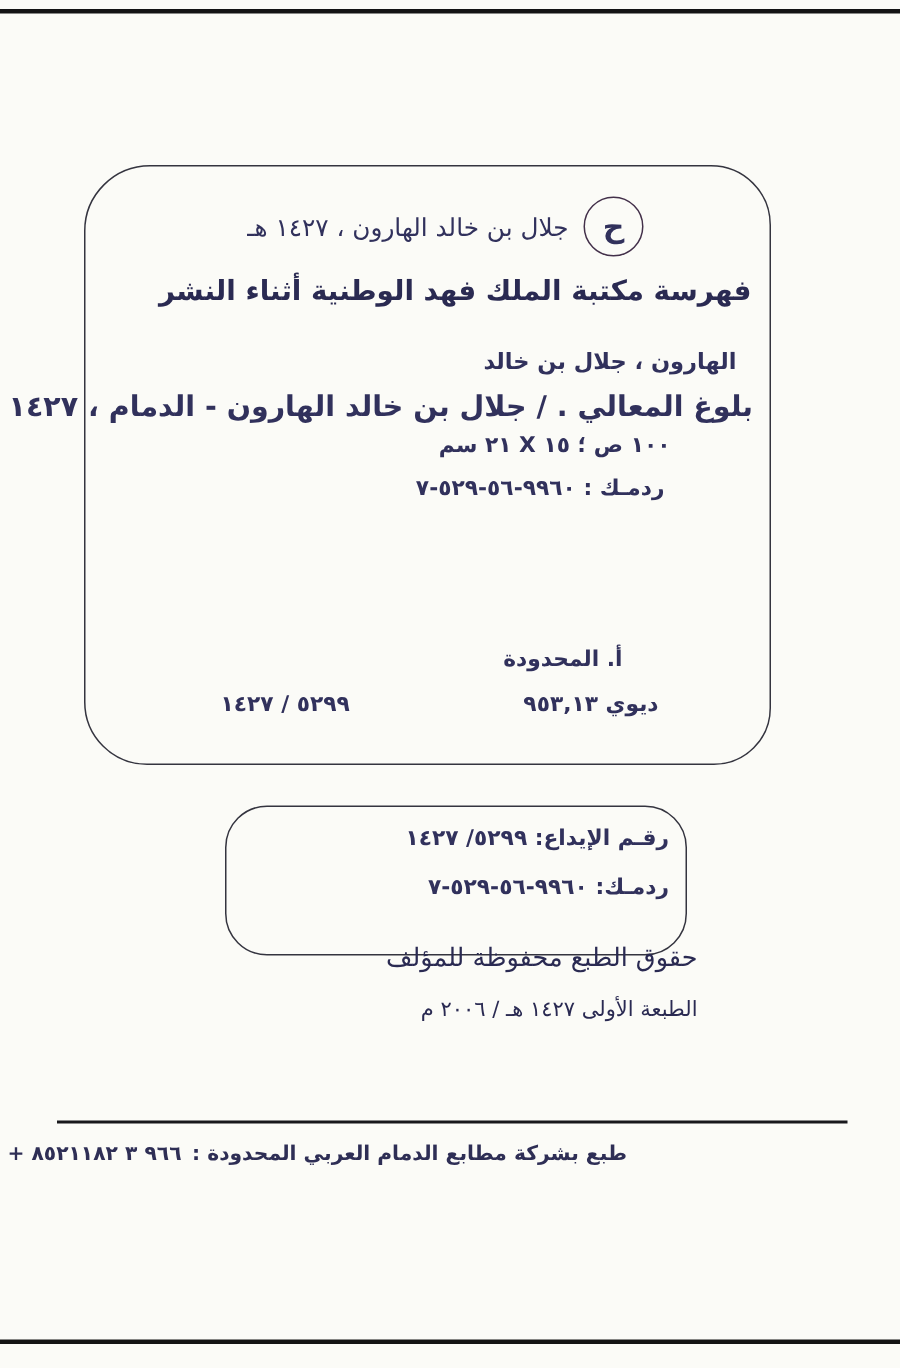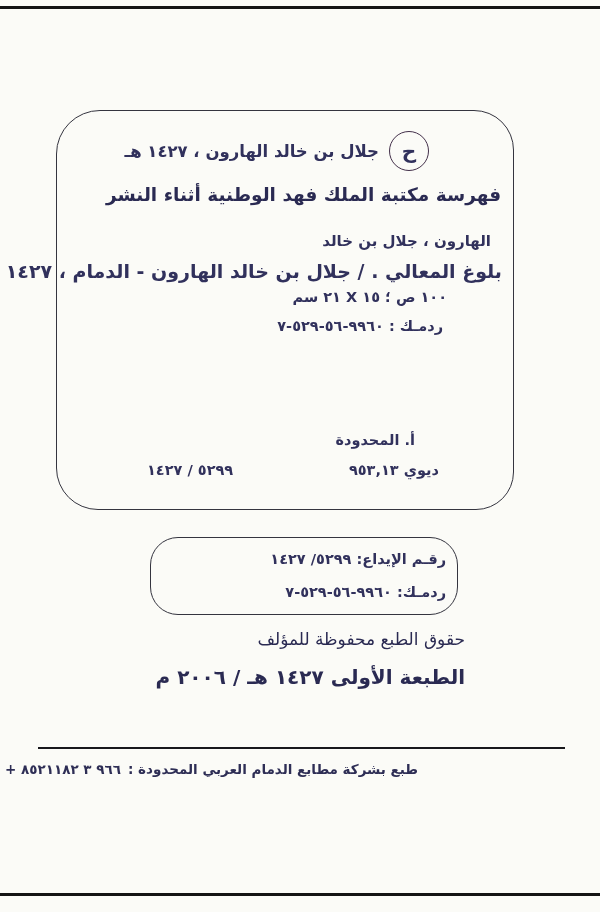--- a/index.html
+++ b/index.html
@@ -26,46 +26,46 @@
   .cip-box .abs{direction:rtl;}
   .header-row{
     top:20px;right:84px;
     display:flex;align-items:center;gap:10px;direction:rtl;
   }
   .copy-circle{
     width:38px;height:38px;border:1.7px solid #43304a;border-radius:50%;
     display:flex;align-items:center;justify-content:center;
     font-size:20px;font-weight:700;color:#31315c;flex:0 0 auto;
   }
-  .header-text{font-size:16.5px;font-weight:700;}
+  .header-text{font-size:16.5px;font-weight:400;}
   .line-heading{top:73px;right:12px;font-size:18.5px;font-weight:700;color:#2a2a52;margin-left:24px;}
   .line-author{top:121px;right:22px;font-size:15px;font-weight:600;}
   .line-title{top:149px;right:11px;font-size:19px;font-weight:600;}
   .line-collation{top:178px;right:66px;font-size:14.5px;font-weight:600;}
   .line-isbn{top:207px;right:70px;font-size:14.5px;font-weight:600;}
   .line-subjects{top:289px;right:7px;font-size:14.5px;font-weight:700;}
   .line-added{top:321px;right:98px;font-size:14.5px;font-weight:600;}
   .line-dewey{
     top:351px;right:74px;left:90px;
     display:flex;justify-content:space-between;direction:rtl;
     font-size:14.5px;font-weight:600;
   }
   .num-ltr{direction:ltr;unicode-bidi:embed;display:inline-block;}
   
   .deposit-box{
-    position:absolute;left:150px;top:537px;width:308px;height:78px;
+    position:absolute;left:150px;top:537px;width:308px;height:100px;
     border:1.7px solid #34343f;border-radius:28px;
     direction:rtl;text-align:right;
     padding:5px 11px 0 0;box-sizing:border-box;
     font-size:14.5px;font-weight:600;line-height:33px;
   }
   .deposit-line{white-space:nowrap;}
   
   .copy-line1{top:629px;right:135px;font-size:17px;font-weight:400;color:#2a2a52;}
-  .copy-line2{top:665px;right:135px;font-size:20px;font-weight:700;color:#2a2a52;}
+  .copy-line2{top:665px;right:135px;font-size:14px;font-weight:400;color:#2a2a52;}
   
   .rule{position:absolute;top:747px;left:38px;width:527px;height:2px;background:#18181c;}
   .printer-line{
     top:761px;right:182px;
     display:flex;align-items:center;gap:7px;direction:rtl;
     font-size:13.5px;font-weight:700;color:#2e2e55;
   }
 </style>
 </head>
 <body>

